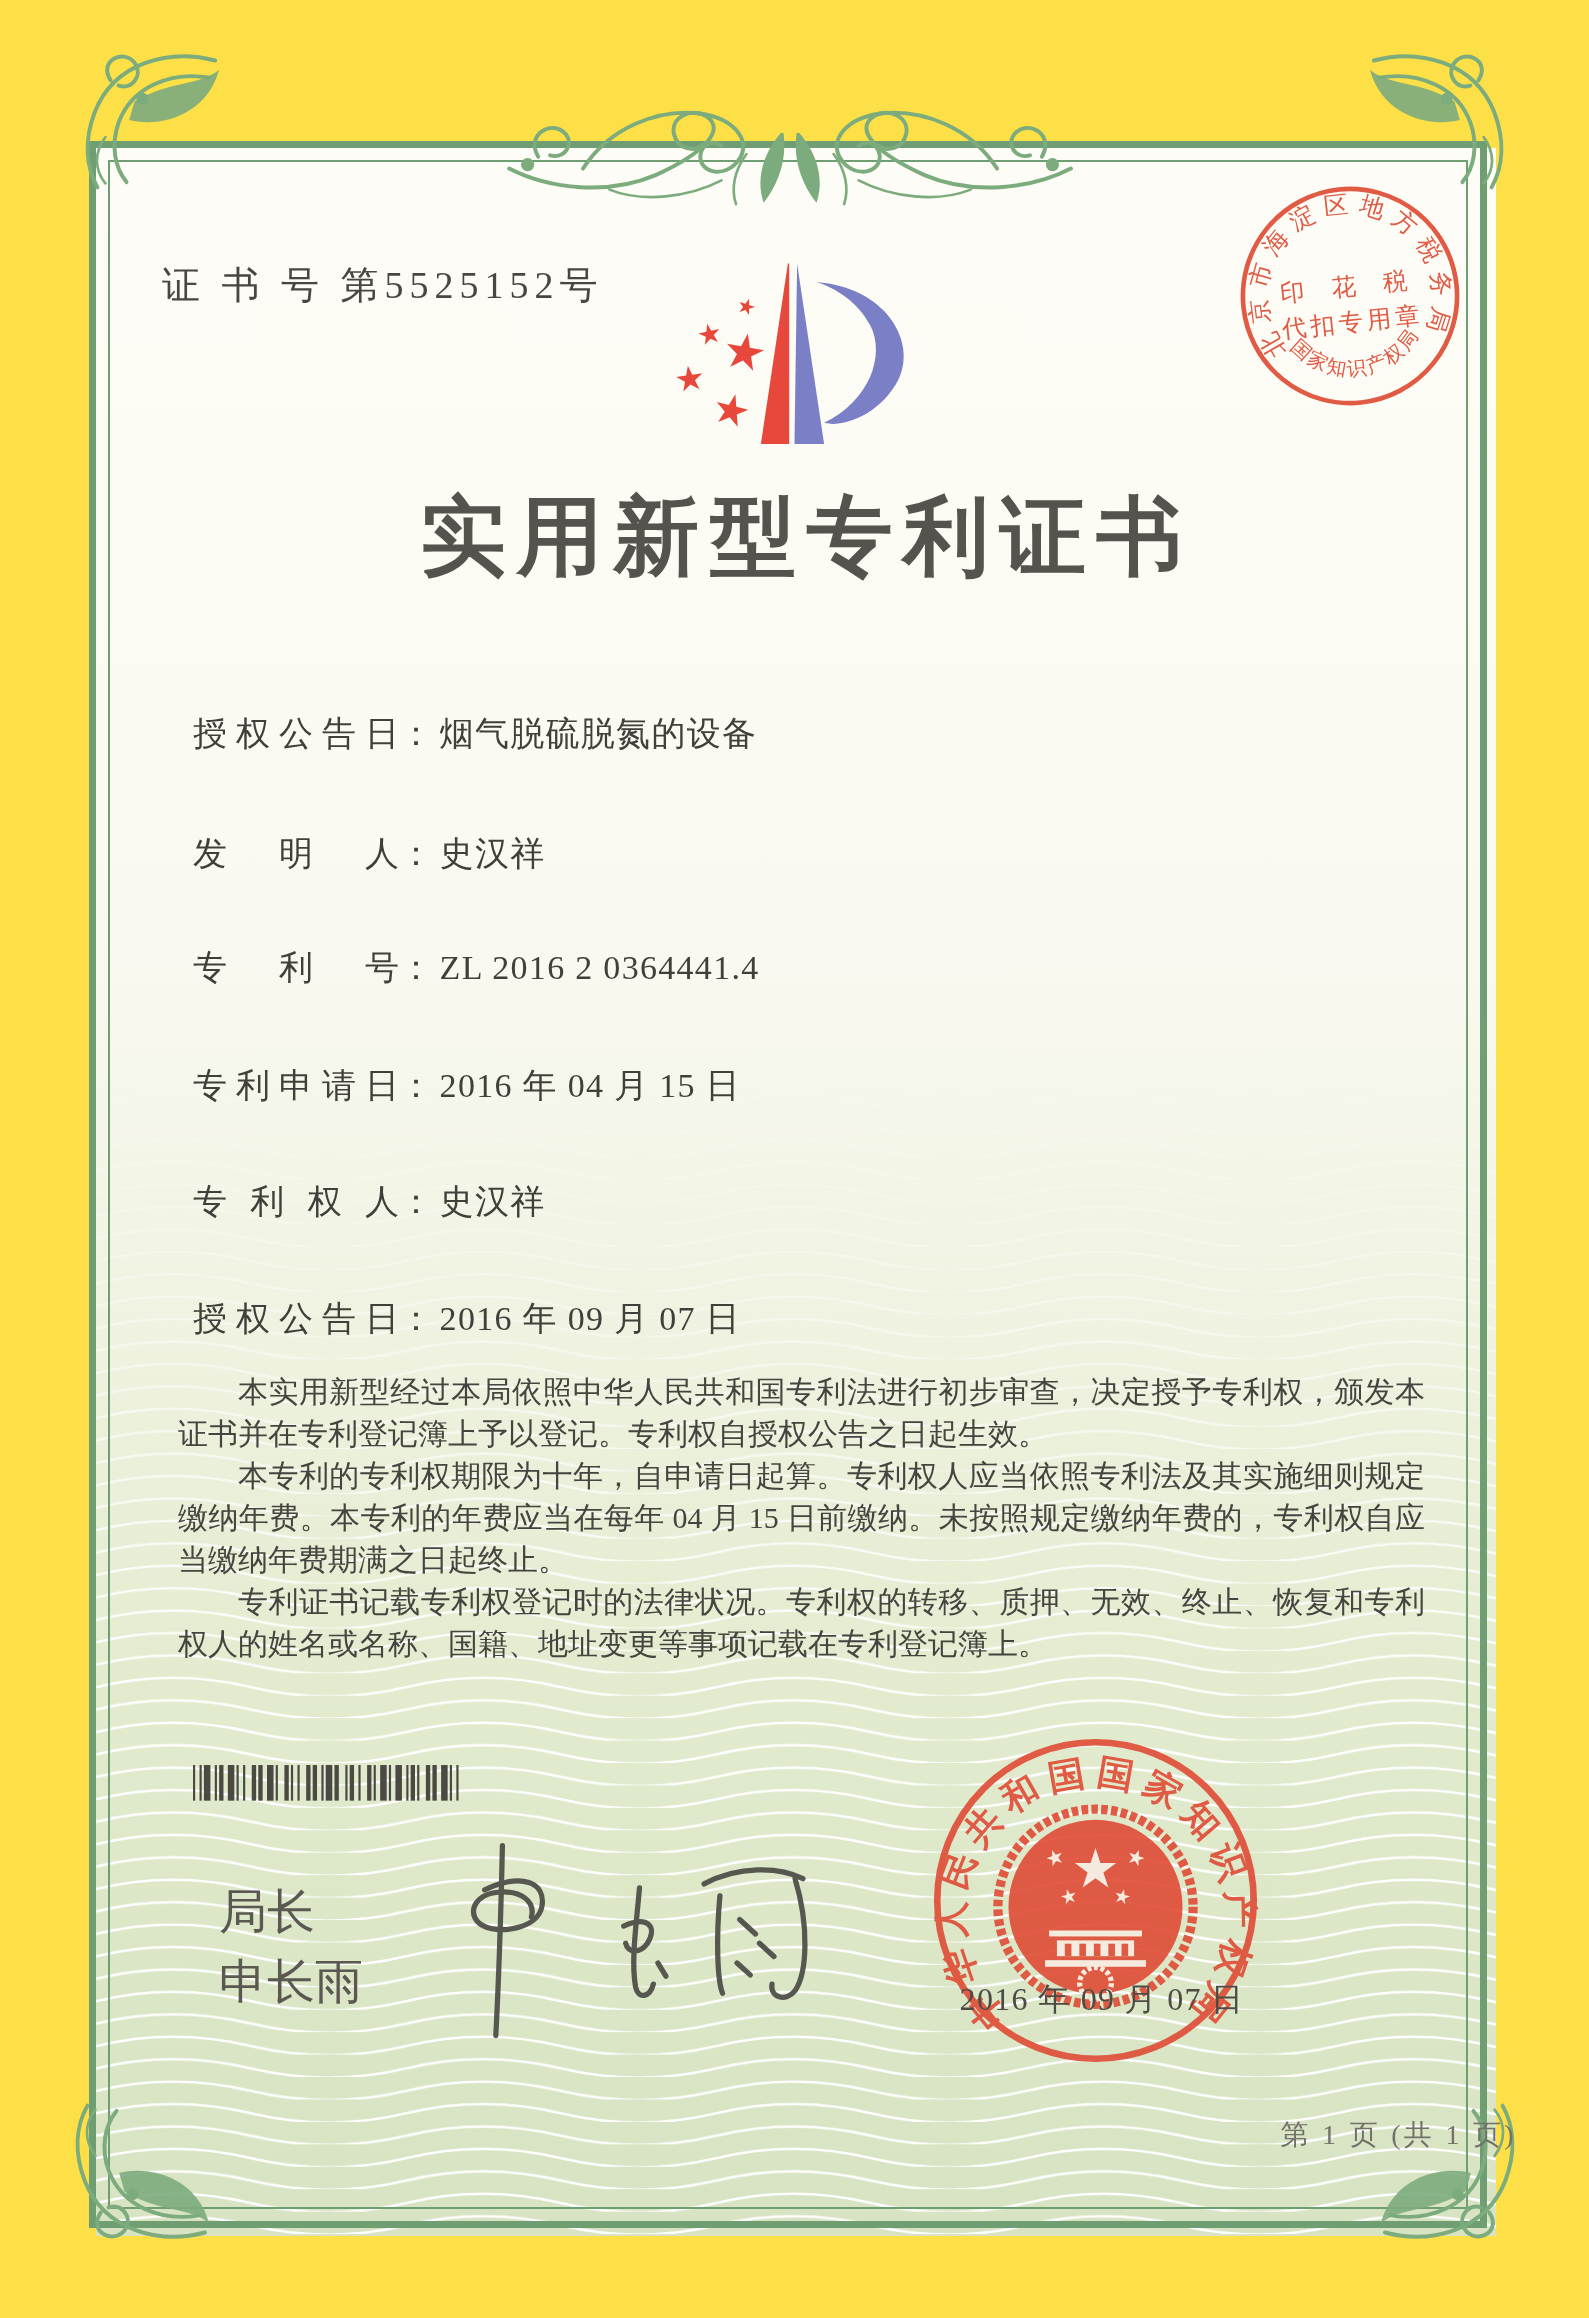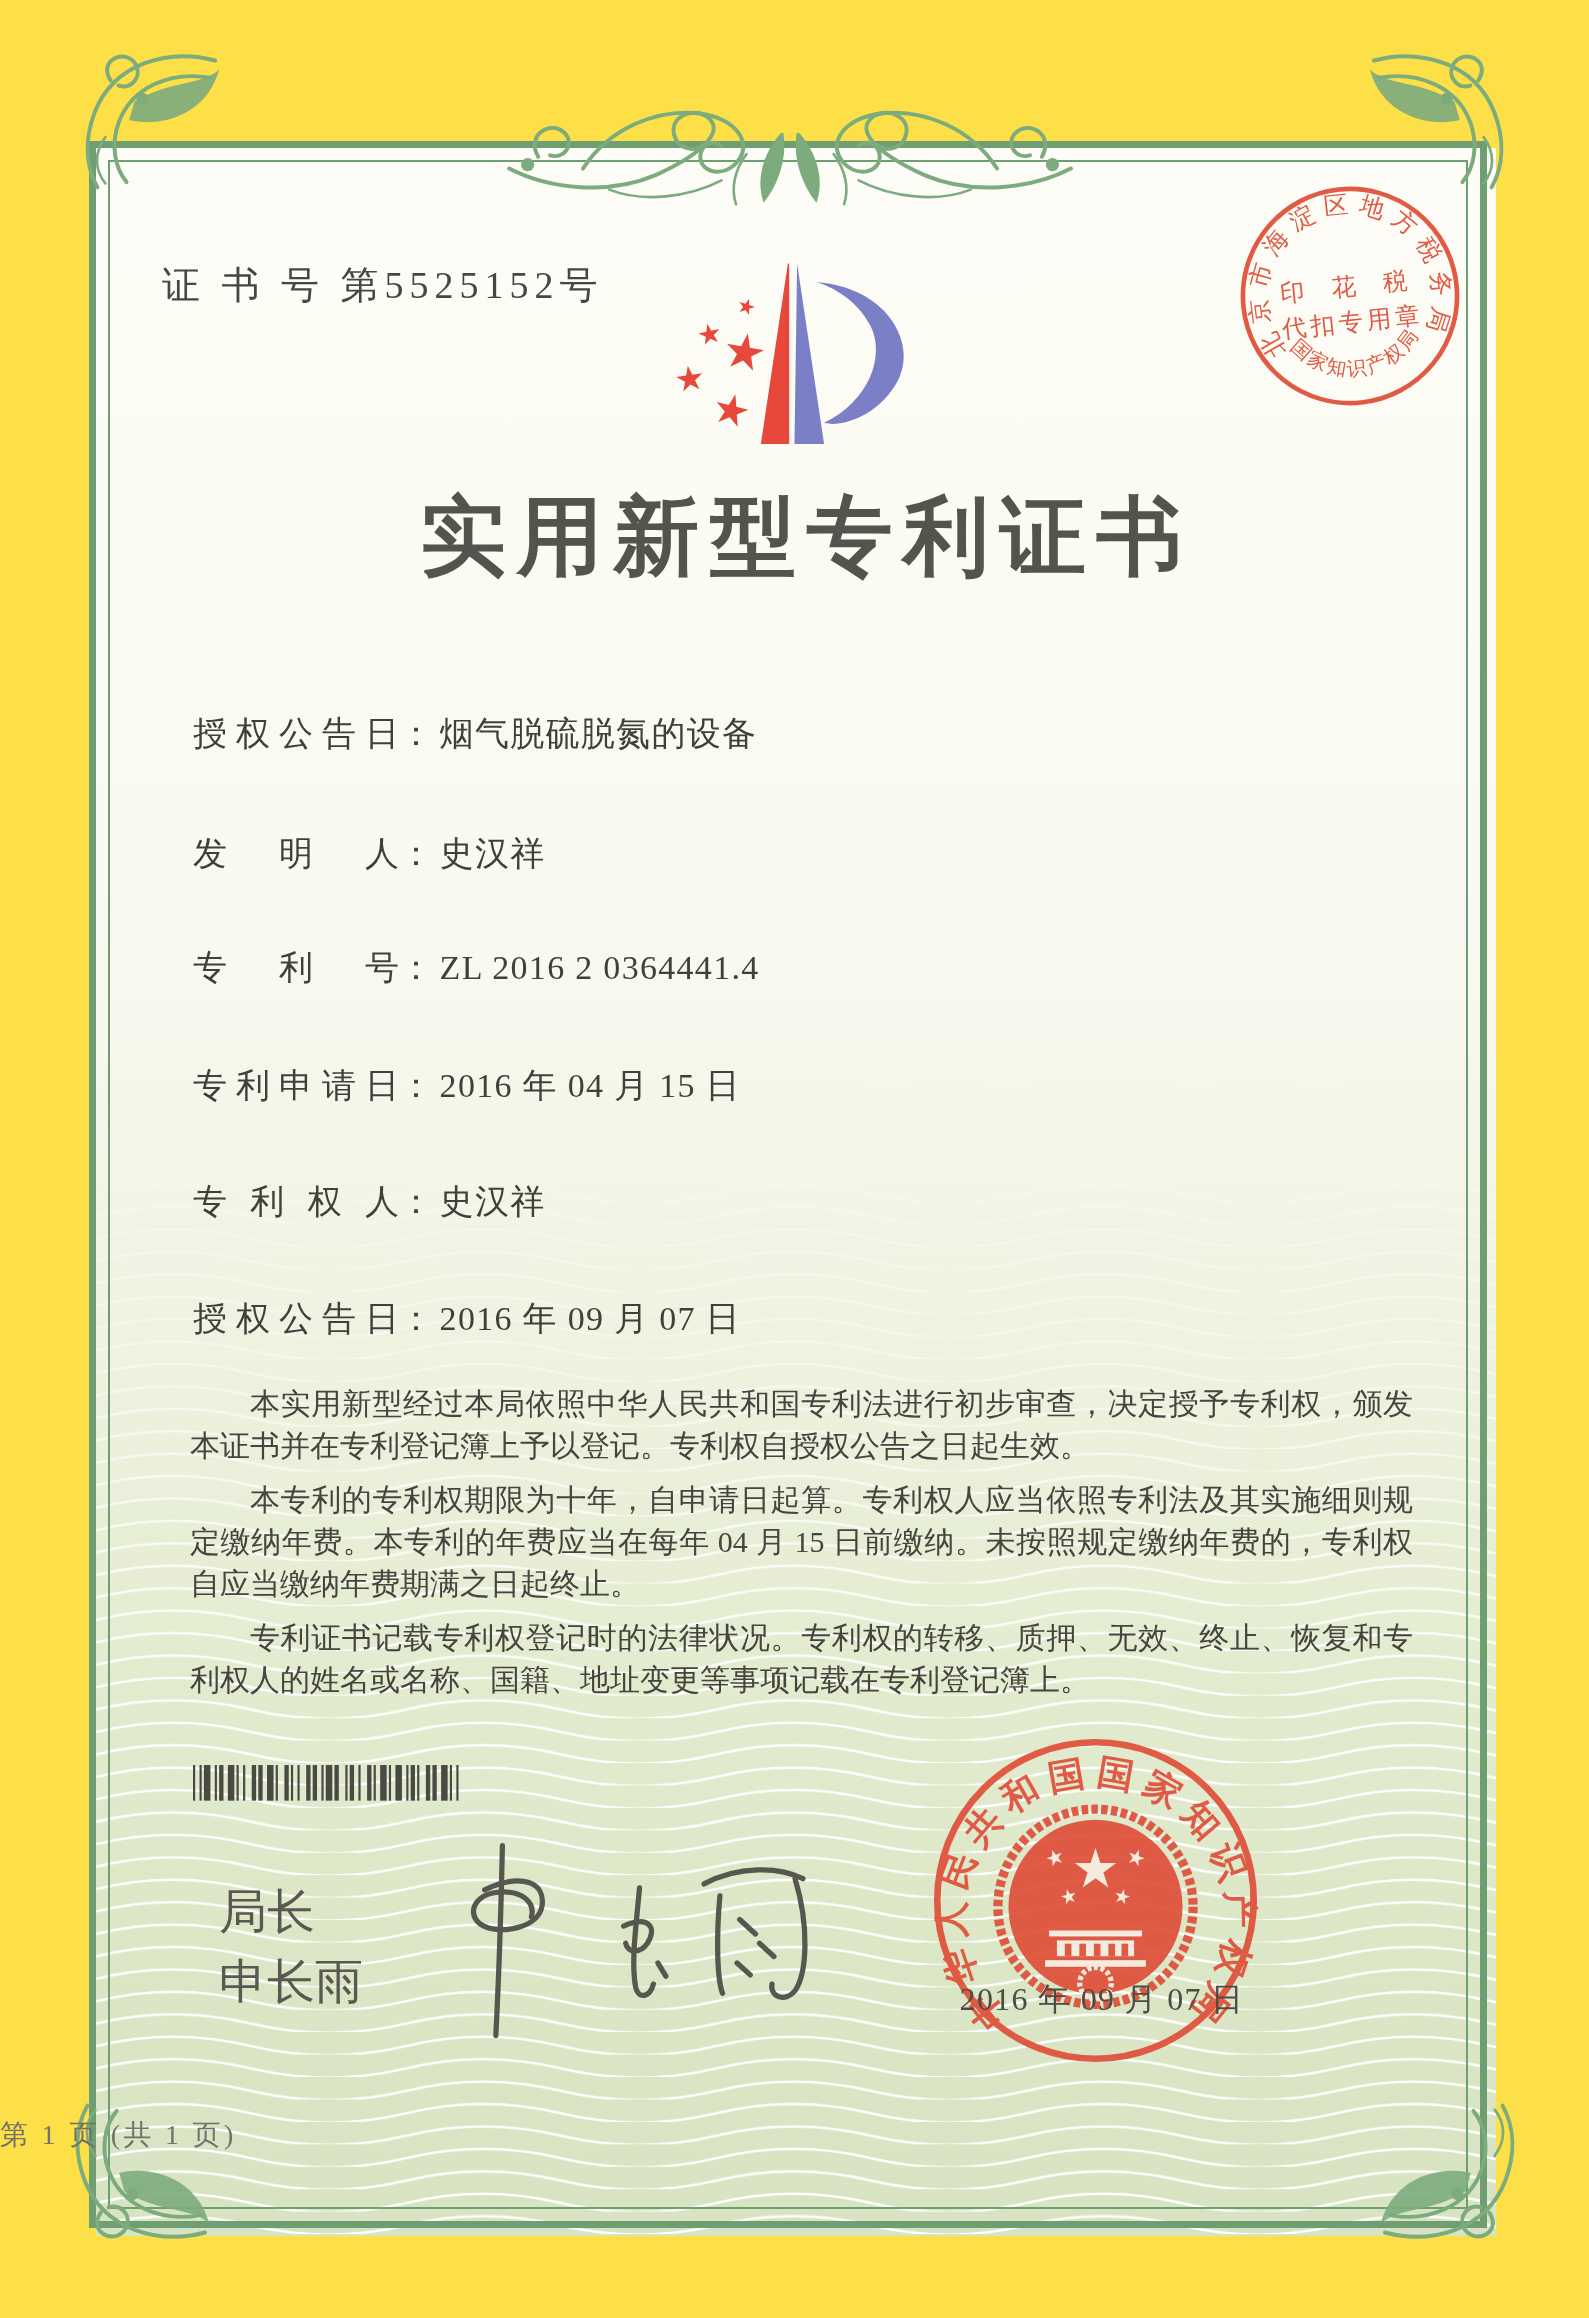--- a/index.html
+++ b/index.html
@@ -20,29 +20,29 @@
   .page-title{position:absolute;left:12px;top:479px;width:1589px;text-align:center;
     font-size:86px;font-weight:bold;letter-spacing:10.6px;color:#55534d;}
   .tax-stamp{position:absolute;left:1235px;top:181px;}
   .fields{position:absolute;left:193px;top:0;width:1220px;font-size:34px;color:#403f3a;}
   .frow{position:absolute;left:0;white-space:nowrap;}
   .flabel{display:inline-block;width:206px;text-align:justify;text-align-last:justify;vertical-align:top;}
   .fsep{display:inline-block;margin-right:6.6px;}
   .fvalue{letter-spacing:1.3px;}
   .body-text{position:absolute;left:178px;top:1371px;width:1247px;font-size:30px;line-height:42px;
     text-align:justify;color:#45443e;}
-  .body-text p{margin:12px;text-indent:2em;}
+  .body-text p{margin:0;text-indent:2em;}
   .barcode{position:absolute;left:193px;top:1765px;}
   .signer{position:absolute;left:219px;top:1877px;font-size:48px;color:#5a5851;line-height:70px;
     font-family:Liberation Serif, serif;}
   .signature{position:absolute;left:422px;top:1827px;}
   .official-seal{position:absolute;left:929px;top:1734px;}
   .seal-date{position:absolute;left:947px;top:1978px;width:310px;text-align:center;
     font-size:32px;letter-spacing:1.3px;color:#4d4b44;}
-  .page-footer{position:absolute;left:0;top:2116px;width:1517px;text-align:left;
+  .page-footer{position:absolute;left:0;top:2116px;width:1517px;text-align:right;
     font-size:28px;letter-spacing:3.3px;color:#72716a;}
 </style>
 </head>
 <body>
 
 <div class="page">
 
   
   <div class="inner-bg">
     <svg width="1400" height="2088" viewBox="0 0 2122 3165">

